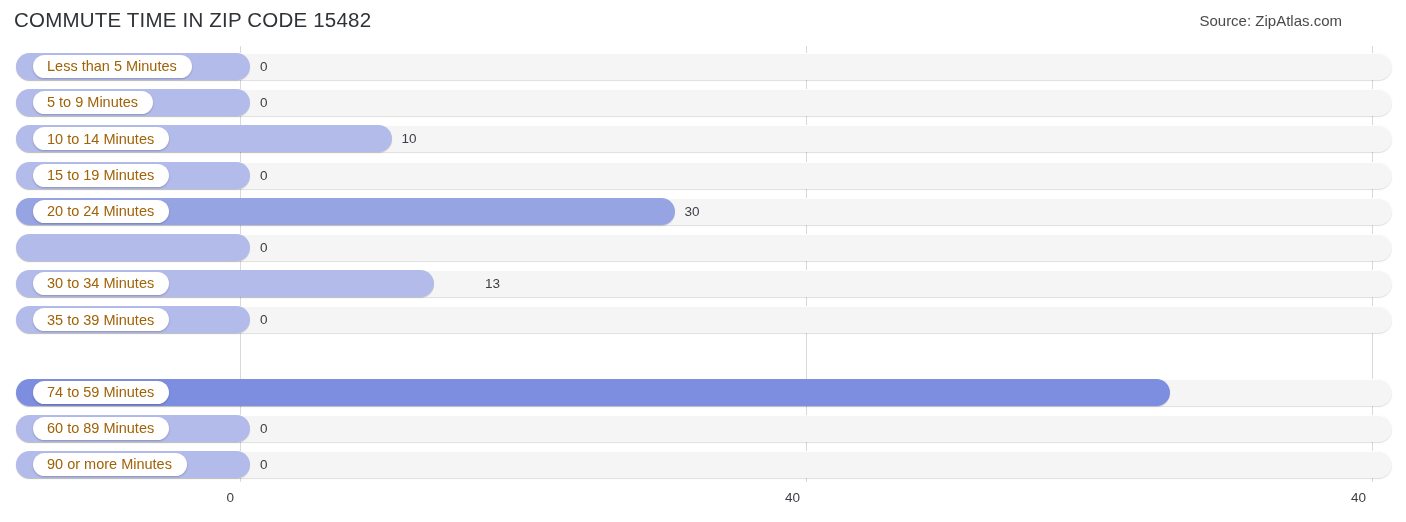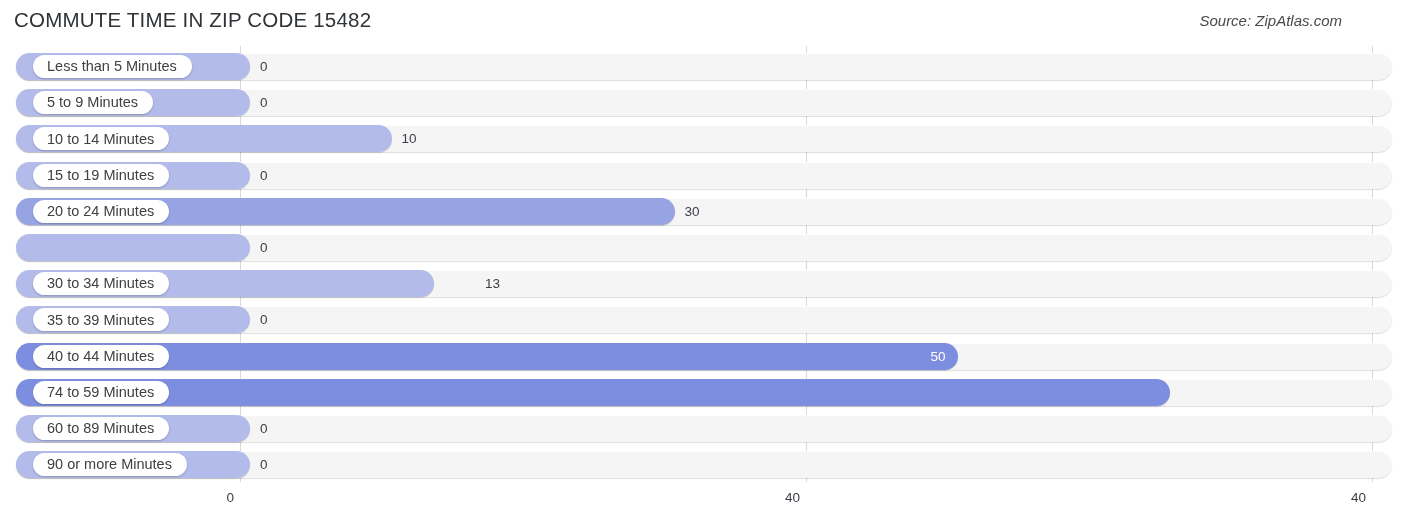--- a/index.html
+++ b/index.html
@@ -31,21 +31,20 @@
     font-weight: 400;
     letter-spacing: 0.2px;
     color: #2f3337;
     white-space: nowrap;
   }
   #source-label {
     position: absolute;
     right: 12px;
     top: 12px;
     font-size: 15px;
-    font-style: italic;
     color: #4a4a4a;
     white-space: nowrap;
   }
 
   
   #plot {
     position: absolute;
     left: 0;
     top: 46px;
     width: 1406px;
@@ -111,21 +110,21 @@
     border-radius: 12px;
     box-shadow: 0 1px 2px rgba(0,0,0,0.22);
     display: flex;
     align-items: center;
     padding: 0 15px 0 14px;
     box-sizing: border-box;
     white-space: nowrap;
   }
   .cat-label {
     font-size: 14.5px;
-    color: #404040;
+    color: #a16207;
     line-height: 1;
   }
 
   
   .val-out {
     position: absolute;
     top: 5px;
     font-size: 13.5px;
     color: #3b3f45;
     line-height: 17px;
@@ -228,28 +227,20 @@
         <div class="val-out" style="left: 427.95px; margin-left: 41px;">13</div>
       </div>
       <div class="row" style="top: 260.4px;">
         <div class="track"></div>
         <div class="bar" style="width: 234px; background: rgb(179, 187, 235);"></div>
         <div class="cat-pill">
           <span class="cat-label">35 to 39 Minutes</span>
         </div>
         <div class="val-out" style="left: 244px;">0</div>
       </div>
-      <div class="row" style="top: 296.6px;">
-        <div class="track"></div>
-        <div class="bar" style="width: 941.5px; background: rgb(125, 141, 224);"></div>
-        <div class="cat-pill">
-          <span class="cat-label">40 to 44 Minutes</span>
-        </div>
-        <div class="val-in" style="left: 869.5px; width: 60px;">50</div>
-      </div>
       <div class="row" style="top: 332.8px;">
         <div class="track"></div>
         <div class="bar" style="width: 1153.75px; background: rgb(125, 141, 224);"></div>
         <div class="cat-pill">
           <span class="cat-label">74 to 59 Minutes</span>
         </div>
         <div class="val-in" style="left: 1081.75px; width: 60px; margin-top: 35px;">65</div>
       </div>
       <div class="row" style="top: 369px;">
         <div class="track"></div>

